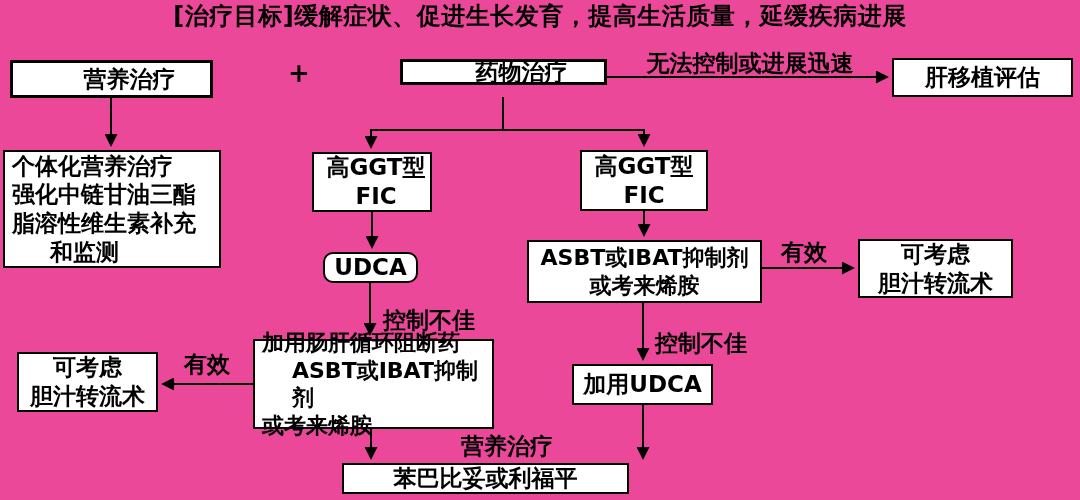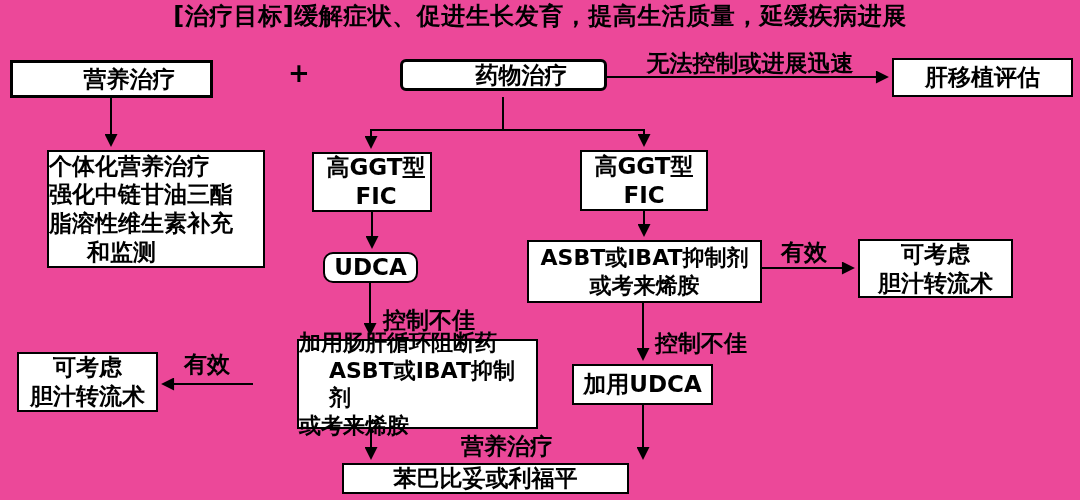--- a/index.html
+++ b/index.html
@@ -28,21 +28,21 @@
     box-sizing: border-box;
     font-size: 23px;
     font-weight: bold;
     text-align: center;
     display: flex;
     flex-direction: column;
     justify-content: center;
     line-height: 1.25;
   }
   .node.thick { border-width: 3px; padding-left: 36px; }
-  .node.left-align { text-align: left; padding-right: 2px; margin-left: 44px; }
+  .node.left-align { text-align: left; padding-left: 7px; padding-right: 2px; }
   .node .indent-sm { margin-left: 30px; }
   .node .indent-lg { margin-left: 38px; }
   .edge-label {
     position: absolute;
     font-size: 23px;
     font-weight: bold;
     white-space: nowrap;
   }
   .edge-label.centered { text-align: center; }
   .plus {
@@ -91,21 +91,21 @@
 
     <line x1="371" y1="429" x2="371" y2="458" stroke="#000" stroke-width="2" marker-end="url(#ah)"></line>
 
     <line x1="643" y1="405" x2="643" y2="458" stroke="#000" stroke-width="2" marker-end="url(#ah)"></line>
   </svg>
 
   <div class="plus">+</div>
 
   <div class="node thick" style="left:10px; top:60px; width:203px; height:38px;">营养治疗</div>
 
-  <div class="node thick" style="left:400px; top:59px; width:207px; height:32px;border-radius:6px;">药物治疗</div>
+  <div class="node thick" style="left:400px; top:59px; width:207px; height:26px;">药物治疗</div>
 
   <div class="node" style="left:892px; top:58px; width:181px; height:39px;">肝移植评估</div>
 
   <div class="node left-align" style="left:3px; top:150px; width:218px; height:118px;">
     <div>个体化营养治疗</div>
     <div>强化中链甘油三酯</div>
     <div>脂溶性维生素补充</div>
     <div class="indent-lg">和监测</div>
   </div>
 

